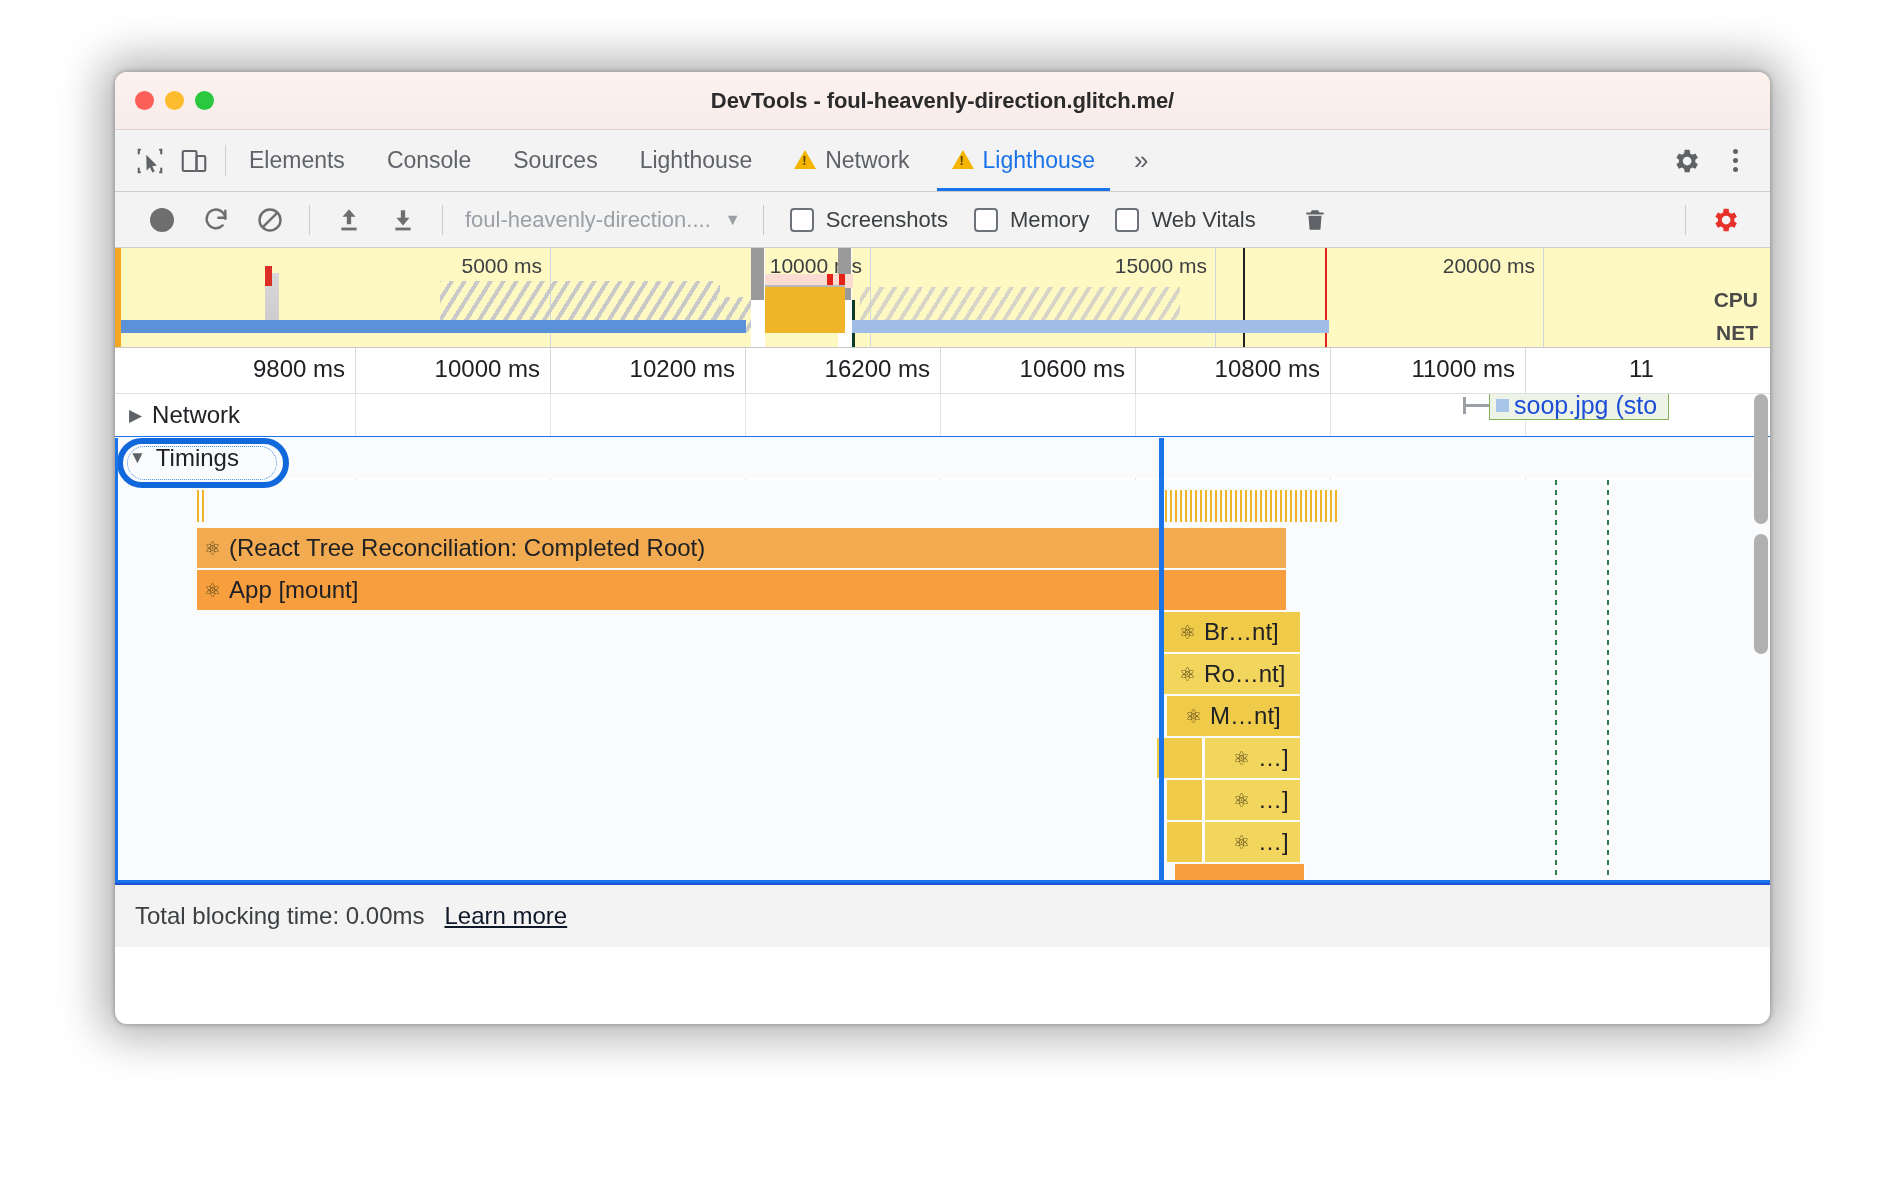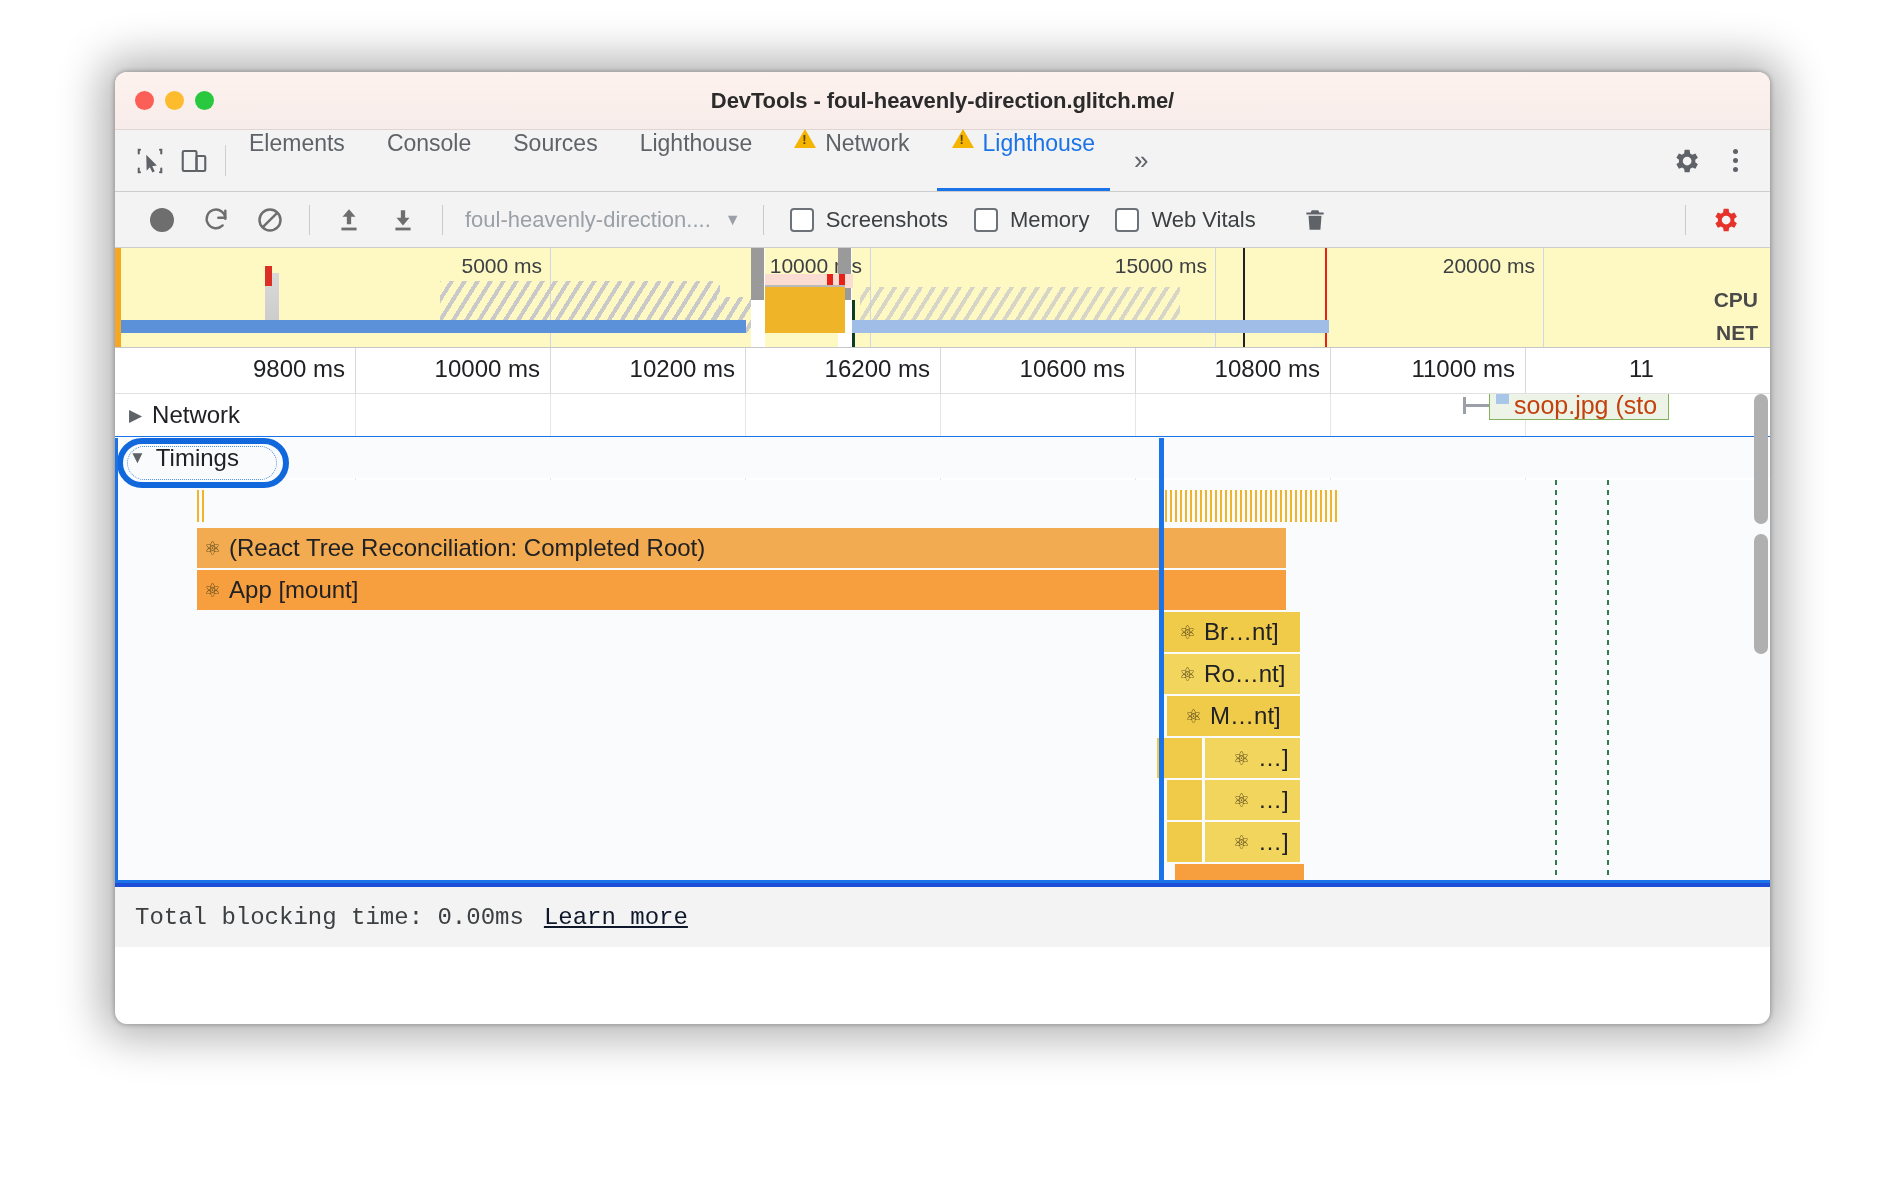--- a/index.html
+++ b/index.html
@@ -51,21 +51,21 @@
     background: #f3f3f3;
     border-bottom: 1px solid #cdcdcd;
     display: flex; align-items: stretch;
     font-size: 23px; color: #5f6368;
   }
   .tb-icons { display: flex; align-items: center; padding: 0 14px 0 20px; gap: 14px; }
   .tb-icon { width: 30px; height: 30px; position: relative; }
   .tb-sep { width: 1px; background: #cfcfcf; margin: 15px 2px; }
   .tabs { display: flex; align-items: stretch; }
   .tab {
-    display: flex; align-items: flex-start; gap: 9px;
+    display: flex; align-items: center; gap: 9px;
     padding: 0 21px; cursor: default; white-space: nowrap;
     position: relative;
   }
   .tab.active { color: #1a73e8; }
   .tab.active:after {
     content: ""; position: absolute; left: 6px; right: 6px; bottom: 0;
     height: 3px; background: #1a73e8;
   }
   .warn-tri { width: 0; height: 0; position: relative; top: -1px;
     border-left: 11px solid transparent; border-right: 11px solid transparent;
@@ -202,23 +202,23 @@
     position: absolute; left: 12px; top: 10px; width: 150px; height: 34px;
     border: 1px dotted #4a90e2; border-radius: 20px; z-index: 7; pointer-events: none;
   }
   .timings-body {
     position: absolute; left: 0; right: 0;
     background: #fafbfd;
   }
 
   
   .net-req {
-    position: absolute; height: 30px; display: flex; 
+    position: absolute; height: 30px; display: flex; align-items: center;
     background: #eef3e8; border: 1px solid #85b05a;
-    font-size: 25px; color: #c2410c; white-space: nowrap; overflow: hidden;
+    font-size: 25px; color: #1d4ed8; white-space: nowrap; overflow: hidden;
     padding-left: 6px;
   }
   .net-req-sq { width: 13px; height: 13px; background: #a8c6e8; margin-right: 5px; flex: none; }
   .net-whisker { position: absolute; height: 3px; background: #9aa0a6; }
   .net-whisker-cap { position: absolute; width: 3px; height: 17px; background: #9aa0a6; }
 
   
   .marker-box {
     position: absolute; height: 36px; display: flex; align-items: center;
     justify-content: center; background: #1a7a34; color: #fff;
@@ -254,23 +254,23 @@
 
   
   .vscroll {
     position: absolute; right: 2px; top: 4px; width: 14px; height: 130px;
     background: #b0b0b0; border-radius: 7px; z-index: 9;
   }
 
   
   .statusbar {
     height: 64px; background: #f3f3f3;
-    border-top: 4px solid #1d4ed8;
+    border-top: 2px solid #1d4ed8;
     display: flex; align-items: center; padding-left: 20px;
-    font-size: 24px; color: #3c4043; gap: 20px; font-family: Liberation Mono, monospace;
+    font-size: 24px; color: #3c4043; gap: 20px;
   }
   .statusbar a { color: #0f172a; text-decoration: underline; }
 </style>
 </head>
 <body>
 
 <div id="root">
 
  <div class="window">
 

